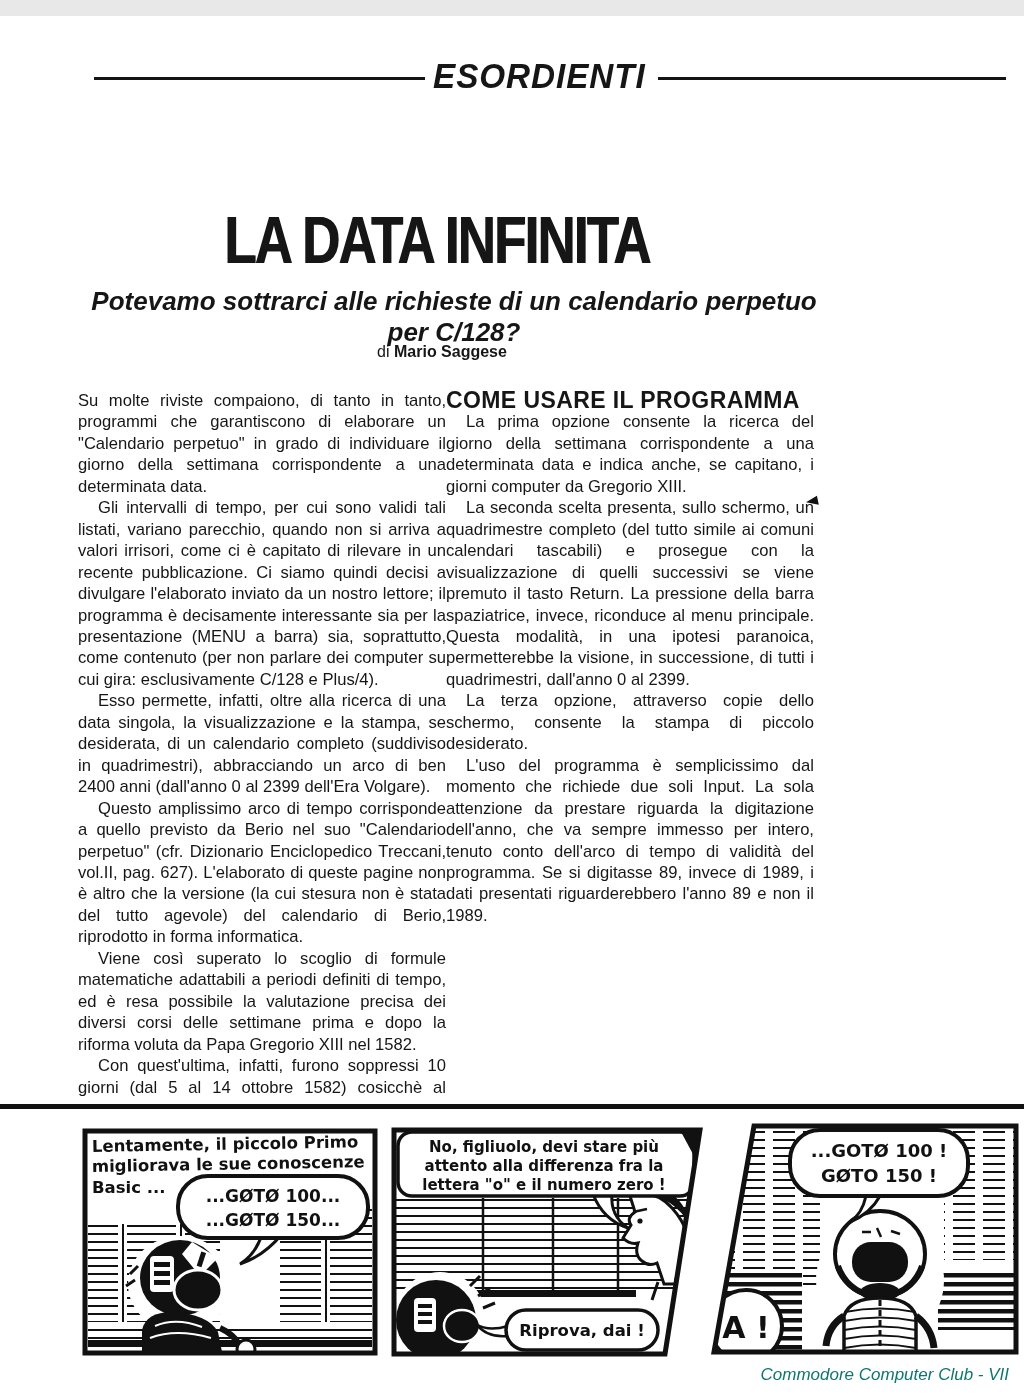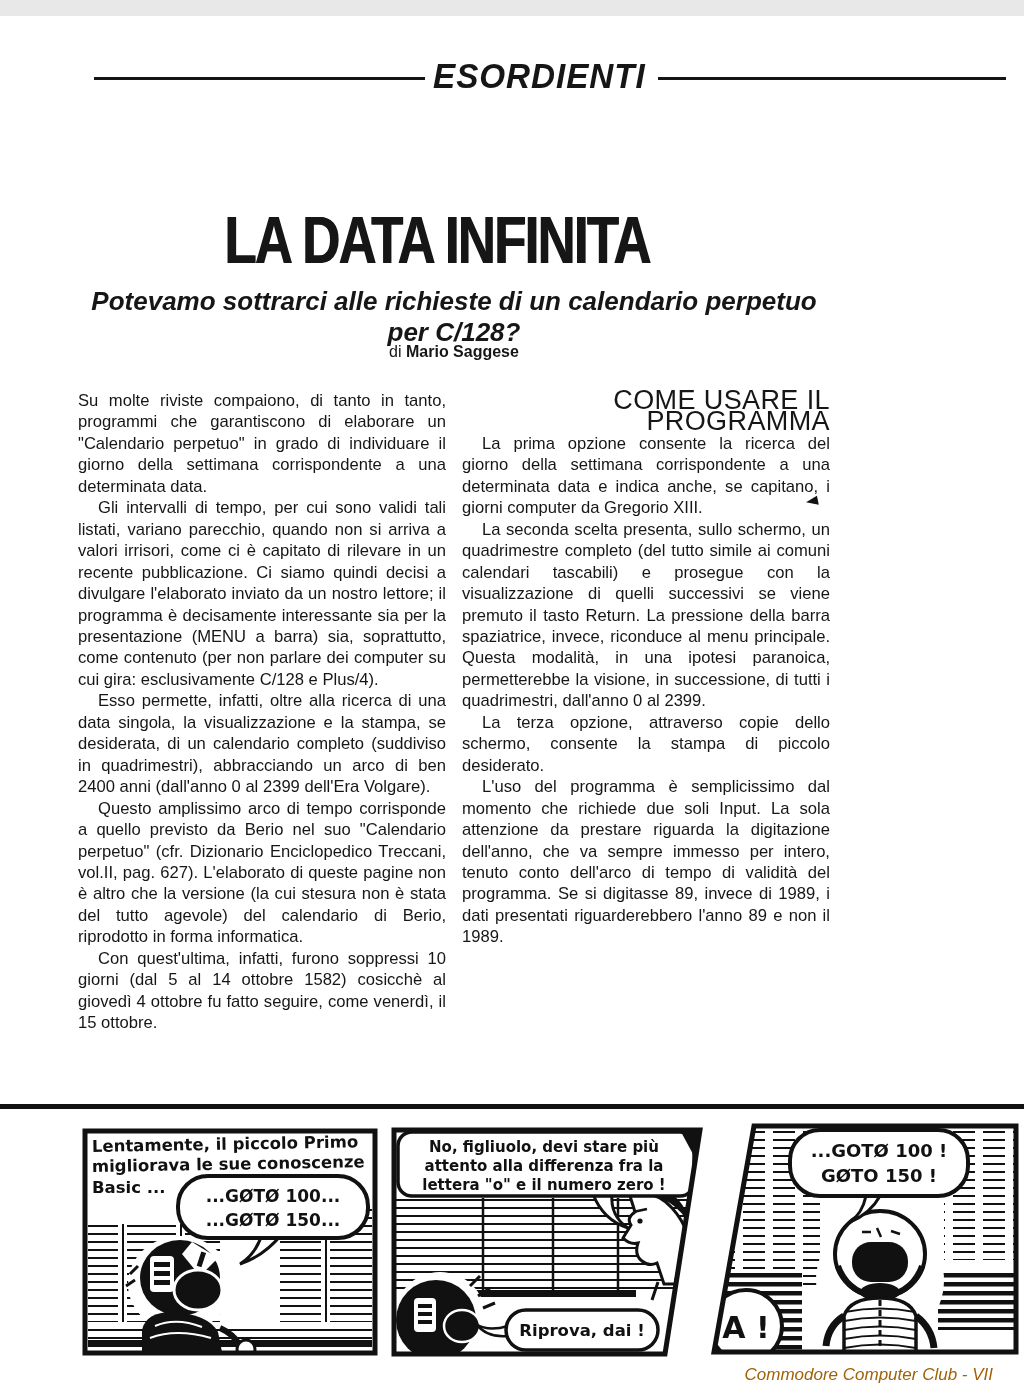--- a/index.html
+++ b/index.html
@@ -13,46 +13,46 @@
   .section-label{position:absolute;left:433px;top:40px;font-size:35px;font-weight:bold;
         font-style:italic;letter-spacing:1px;transform:scaleX(.95);transform-origin:left top;
         white-space:nowrap;}
 
   
   .title{position:absolute;left:224px;top:186px;font-size:60px;font-weight:bold;
         letter-spacing:-2px;white-space:nowrap;transform:scale(.88,1.1);transform-origin:left top;
         text-shadow:1px 0 #161616;}
   .subtitle{position:absolute;left:78px;top:270px;width:752px;text-align:center;
         font-size:26px;font-weight:bold;font-style:italic;}
-  .byline{position:absolute;left:78px;top:327px;width:752px;text-align:center;font-size:16px;}
+  .byline{position:absolute;left:66px;top:327px;width:752px;text-align:center;font-size:16px;}
   .byline .author{font-weight:bold;}
 
   
   .columns{position:absolute;left:78px;top:374px;width:752px;height:712px;display:flex;
-        gap:16px;overflow:hidden;}
+        overflow:hidden;}
   .col{width:368px;font-size:16.6px;line-height:21.45px;text-align:justify;}
   .col p{margin:0;text-indent:20px;}
   .col p.noindent{text-indent:0;}
-  .col-heading{font-size:27px;font-weight:normal;letter-spacing:.4px;margin:0 0 13px 0;
-        text-indent:0 !important;text-align:right;}
+  .col-heading{font-size:23px;font-weight:bold;letter-spacing:.4px;margin:0 0 13px 0;
+        text-indent:0 !important;text-align:left;}
 
   .margin-arrow{position:absolute;left:806px;top:481px;width:0;height:0;
         border-right:12px solid #111;border-top:4px solid transparent;
         border-bottom:5px solid transparent;transform:rotate(-12deg);}
 
   
   .strip-divider{position:absolute;left:0;top:1088px;width:1024px;height:5px;background:#111;}
 
   
   .comic svg{position:absolute;}
   .comic text{font-family:"DejaVu Sans",sans-serif;fill:#111;font-weight:600;}
 
   
-  .footer{position:absolute;left:588px;top:1349px;width:405px;text-align:right;
-        font-size:17px;font-style:italic;color:#a16207;}
+  .footer{position:absolute;left:604px;top:1349px;width:405px;text-align:right;
+        font-size:17px;font-style:italic;color:#0f766e;}
 </style>
 </head>
 <body>
 
 <div class="page">
 
   <div class="rule rule-left"></div>
   <div class="section-label">ESORDIENTI</div>
   <div class="rule rule-right"></div>
 
@@ -62,20 +62,21 @@
     <span>di</span>
     <span class="author">Mario Saggese</span>
   </div>
 
   <div class="columns">
     <div class="col">
       <p class="noindent">Su molte riviste compaiono, di tanto in tanto, programmi che garantiscono di elaborare un "Calendario perpetuo" in grado di individuare il giorno della settimana corrispondente a una determinata data.</p>
       <p>Gli intervalli di tempo, per cui sono validi tali listati, variano parecchio, quando non si arriva a valori irrisori, come ci è capitato di rilevare in un recente pubblicazione. Ci siamo quindi decisi a divulgare l'elaborato inviato da un nostro lettore; il programma è decisamente interessante sia per la presentazione (MENU a barra) sia, soprattutto, come contenuto (per non parlare dei computer su cui gira: esclusivamente C/128 e Plus/4).</p>
       <p>Esso permette, infatti, oltre alla ricerca di una data singola, la visualizzazione e la stampa, se desiderata, di un calendario completo (suddiviso in quadrimestri), abbracciando un arco di ben 2400 anni (dall'anno 0 al 2399 dell'Era Volgare).</p>
       <p>Questo amplissimo arco di tempo corrisponde a quello previsto da Berio nel suo "Calendario perpetuo" (cfr. Dizionario Enciclopedico Treccani, vol.II, pag. 627). L'elaborato di queste pagine non è altro che la versione (la cui stesura non è stata del tutto agevole) del calendario di Berio, riprodotto in forma informatica.</p>
+      <p>Viene così superato lo scoglio di formule matematiche adattabili a periodi definiti di tempo, ed è resa possibile la valutazione precisa dei diversi corsi delle settimane prima e dopo la riforma voluta da Papa Gregorio XIII nel 1582.</p>
       <p>Con quest'ultima, infatti, furono soppressi 10 giorni (dal 5 al 14 ottobre 1582) cosicchè al giovedì 4 ottobre fu fatto seguire, come venerdì, il 15 ottobre.</p>
 
     </div>
     <div class="col">
       <p class="col-heading">COME USARE IL PROGRAMMA</p>
       <p>La prima opzione consente la ricerca del giorno della settimana corrispondente a una determinata data e indica anche, se capitano, i giorni computer da Gregorio XIII.</p>
       <p>La seconda scelta presenta, sullo schermo, un quadrimestre completo (del tutto simile ai comuni calendari tascabili) e prosegue con la visualizzazione di quelli successivi se viene premuto il tasto Return. La pressione della barra spaziatrice, invece, riconduce al menu principale. Questa modalità, in una ipotesi paranoica, permetterebbe la visione, in successione, di tutti i quadrimestri, dall'anno 0 al 2399.</p>
       <p>La terza opzione, attraverso copie dello schermo, consente la stampa di piccolo desiderato.</p>
       <p>L'uso del programma è semplicissimo dal momento che richiede due soli Input. La sola attenzione da prestare riguarda la digitazione dell'anno, che va sempre immesso per intero, tenuto conto dell'arco di tempo di validità del programma. Se si digitasse 89, invece di 1989, i dati presentati riguarderebbero l'anno 89 e non il 1989.</p>
 

